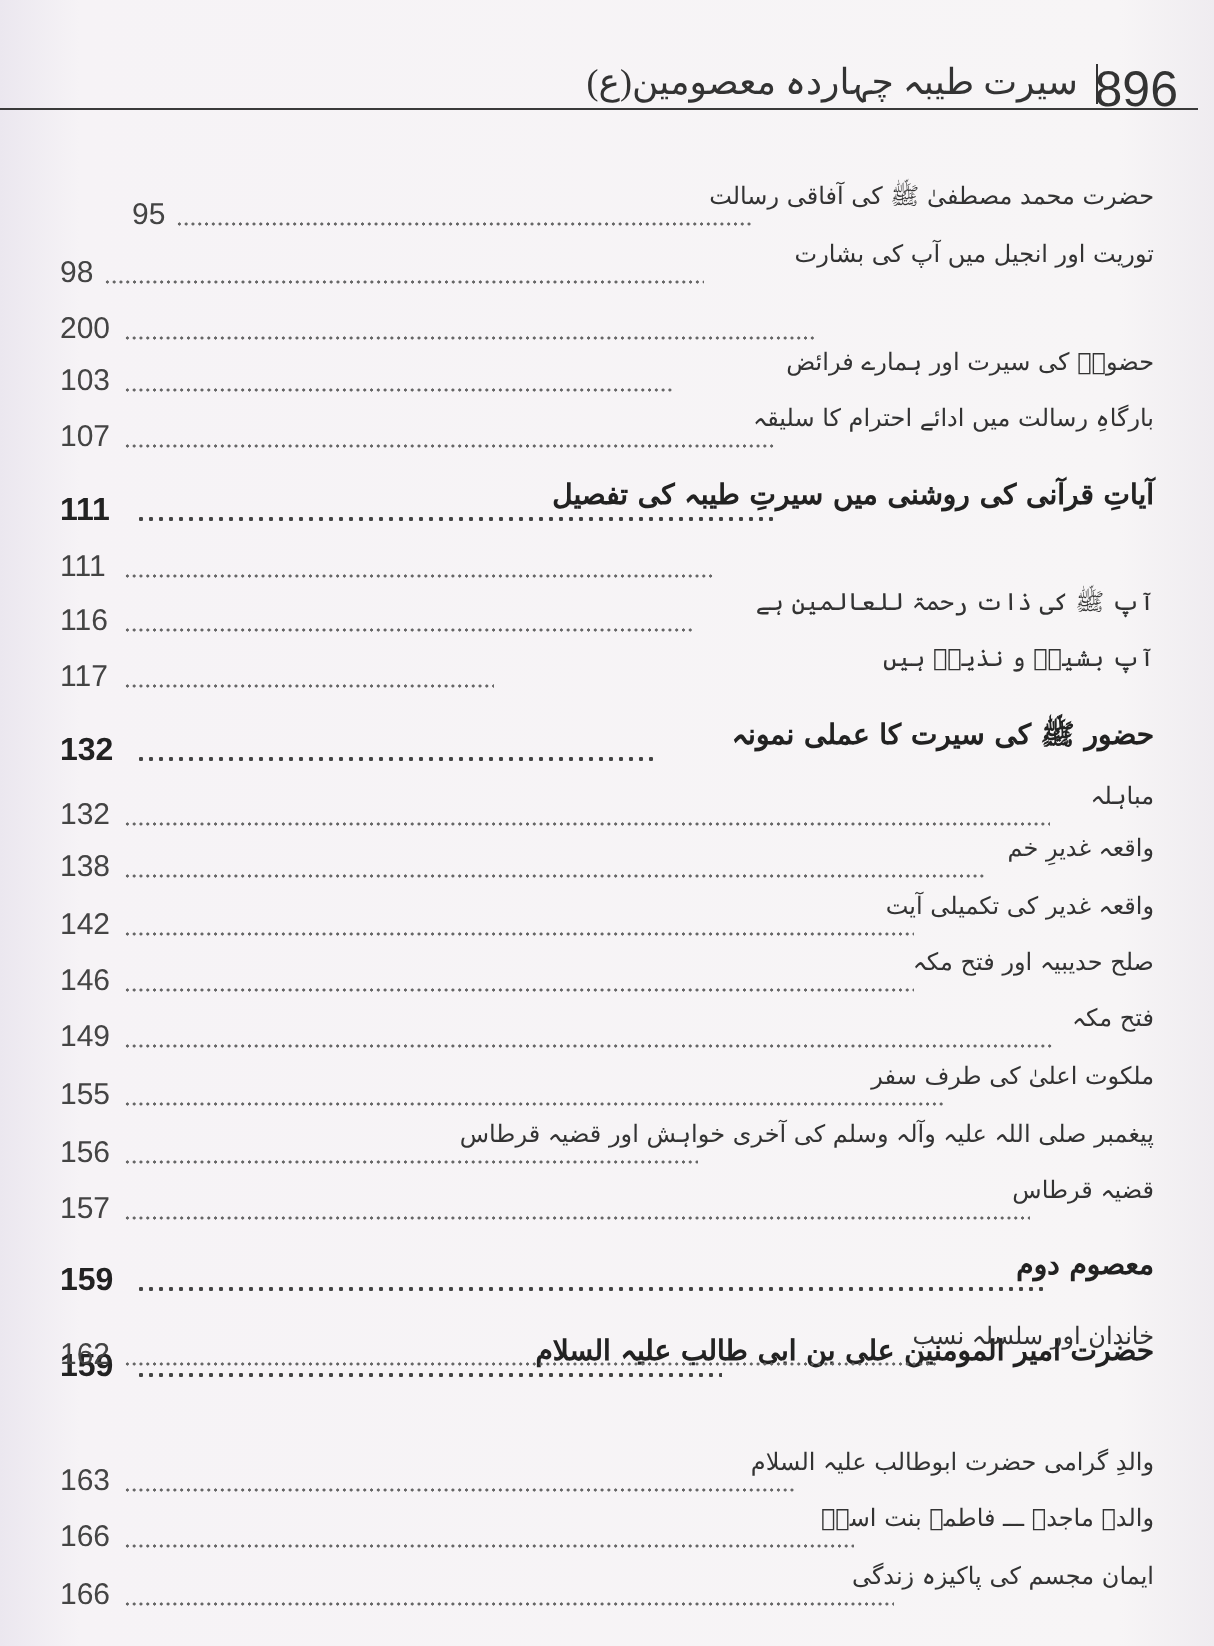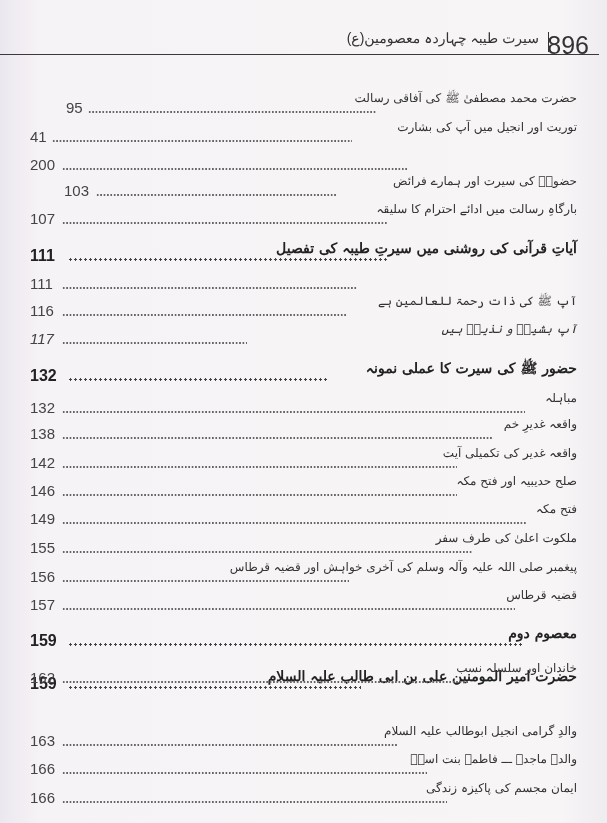--- a/index.html
+++ b/index.html
@@ -20,21 +20,21 @@
     }
     .header .pnum {
       position: absolute; right: 10px; top: 3px;
       font-family: "Liberation Sans", sans-serif; font-size: 25px; font-weight: normal; color: #333;
     }
     .header .bar {
       position: absolute; right: 50px; top: 4px; width: 1.5px; height: 20px; background: #333;
     }
     .header .title {
       position: absolute; right: 60px; top: 2px;
-      direction: rtl; font-family: Liberation Sans, sans-serif; font-size: 14px; color: #333;
+      direction: rtl; font-family: Liberation Serif, serif; font-size: 18px; color: #333;
     }
     .entry {
       position: absolute; left: 30px; right: 30px; height: 30px;
     }
     .entry .num {
       position: absolute; left: 0; bottom: 0;
       font-family: "Liberation Sans", sans-serif; font-size: 15px; color: #444; line-height: 16px;
     }
     .entry .dots {
       position: absolute; bottom: 3px; height: 2px;
@@ -62,29 +62,29 @@
     <span class="bar"></span>
     <span class="title">سیرت طیبہ چہاردہ معصومین(ع)</span>
   </div>
   <div id="toc">
       <div class="entry" style="top: 86px; margin-left: 36px;">
         <span class="num">95</span>
         <span class="dots" style="left: 22px; right: 200px;"></span>
         <span class="title">حضرت محمد مصطفیٰ ﷺ کی آفاقی رسالت</span>
       </div>
       <div class="entry" style="top: 115px;">
-        <span class="num">41</span>
+        <span class="num">98</span>
         <span class="dots" style="left: 22px; right: 225px;"></span>
         <span class="title">توریت اور انجیل میں آپ کی بشارت</span>
       </div>
       <div class="entry" style="top: 143px;">
         <span class="num">200</span>
         <span class="dots" style="left: 32px; right: 170px;"></span>
       </div>
-      <div class="entry" style="top: 169px; margin-left: 34px;">
+      <div class="entry" style="top: 169px;">
         <span class="num">103</span>
         <span class="dots" style="left: 32px; right: 240px;"></span>
         <span class="title">حضورؐ کی سیرت اور ہمارے فرائض</span>
       </div>
       <div class="entry" style="top: 197px;">
         <span class="num">107</span>
         <span class="dots" style="left: 32px; right: 190px;"></span>
         <span class="title">بارگاہِ رسالت میں ادائے احترام کا سلیقہ</span>
       </div>
       <div class="entry main" style="top: 234px;">
@@ -94,21 +94,21 @@
       </div>
       <div class="entry" style="top: 262px;">
         <span class="num">111</span>
         <span class="dots" style="left: 32px; right: 220px;"></span>
       </div>
       <div class="entry" style="top: 289px;">
         <span class="num">116</span>
         <span class="dots" style="left: 32px; right: 230px;"></span>
         <span class="title">آپ ﷺ کی ذات رحمۃ للعالمین ہے</span>
       </div>
-      <div class="entry" style="top: 317px; font-style: italic;">
+      <div class="entry" style="top: 317px;">
         <span class="num">117</span>
         <span class="dots" style="left: 32px; right: 330px;"></span>
         <span class="title">آپ بشیرؐ و نذیرؐ ہیں</span>
       </div>
       <div class="entry main" style="top: 354px;">
         <span class="num">132</span>
         <span class="dots" style="left: 38px; right: 250px;"></span>
         <span class="title">حضور ﷺ کی سیرت کا عملی نمونہ</span>
       </div>
       <div class="entry" style="top: 386px;">
@@ -162,21 +162,21 @@
         <span class="title">حضرت امیر المومنین علی بن ابی طالب علیہ السلام</span>
       </div>
       <div class="entry" style="top: 656px;">
         <span class="num">162</span>
         <span class="dots" style="left: 32px; right: 108px;"></span>
         <span class="title">خاندان اور سلسلہ نسب</span>
       </div>
       <div class="entry" style="top: 719px;">
         <span class="num">163</span>
         <span class="dots" style="left: 32px; right: 180px;"></span>
-        <span class="title">والدِ گرامی انجیل ابوطالب علیہ السلام</span>
+        <span class="title">والدِ گرامی حضرت ابوطالب علیہ السلام</span>
       </div>
       <div class="entry" style="top: 747px;">
         <span class="num">166</span>
         <span class="dots" style="left: 32px; right: 150px;"></span>
         <span class="title">والدہ ماجدہ ـــ فاطمہ بنت اسدؑ</span>
       </div>
       <div class="entry" style="top: 776px;">
         <span class="num">166</span>
         <span class="dots" style="left: 32px; right: 130px;"></span>
         <span class="title">ایمان مجسم کی پاکیزہ زندگی</span>

